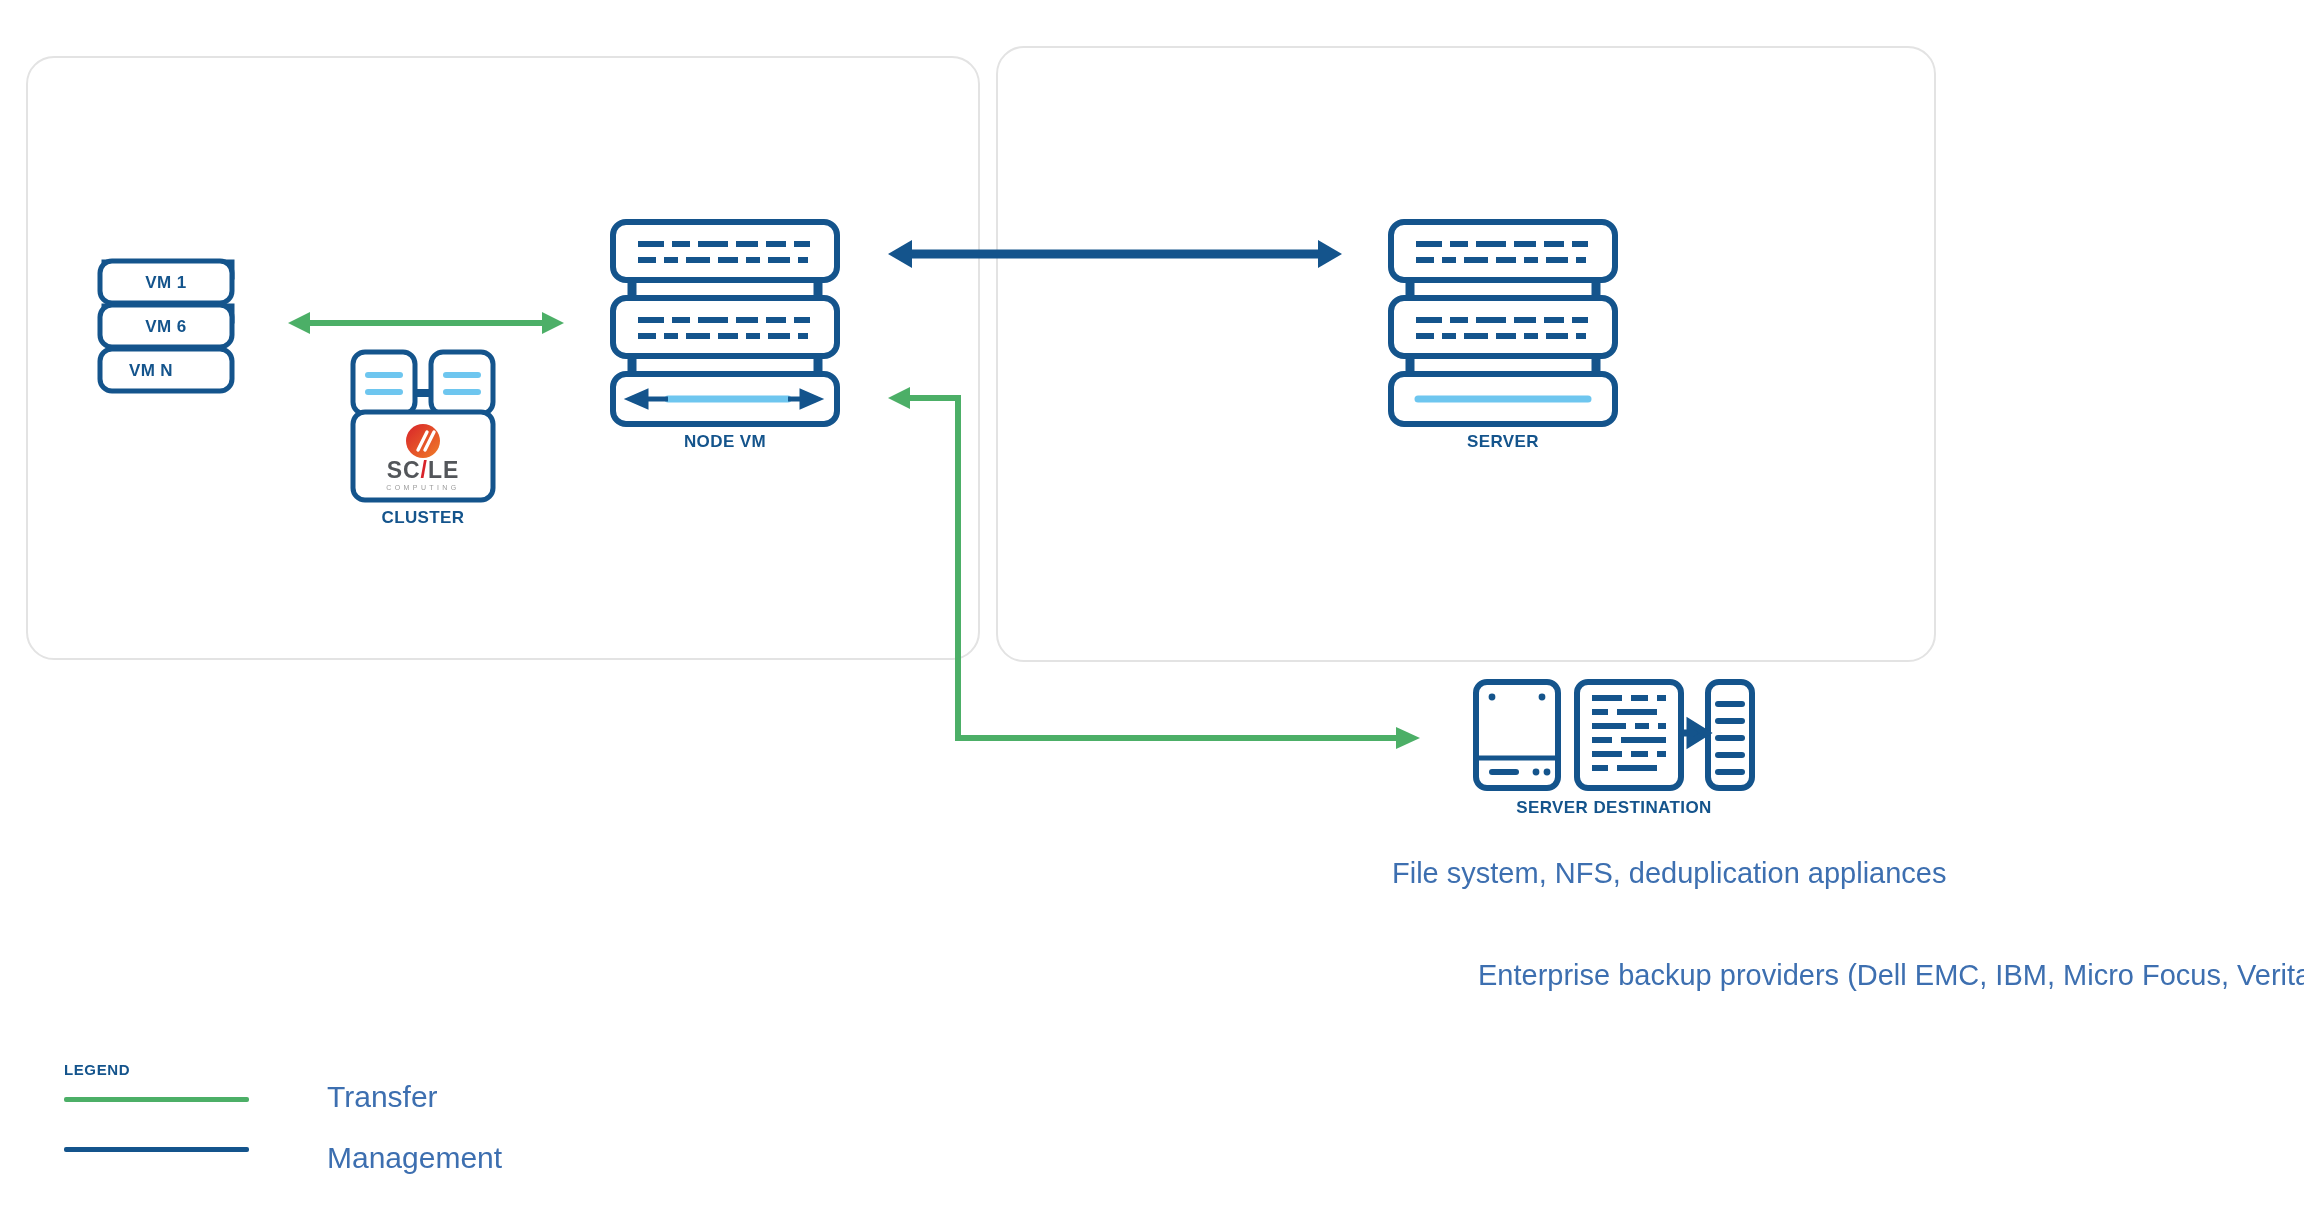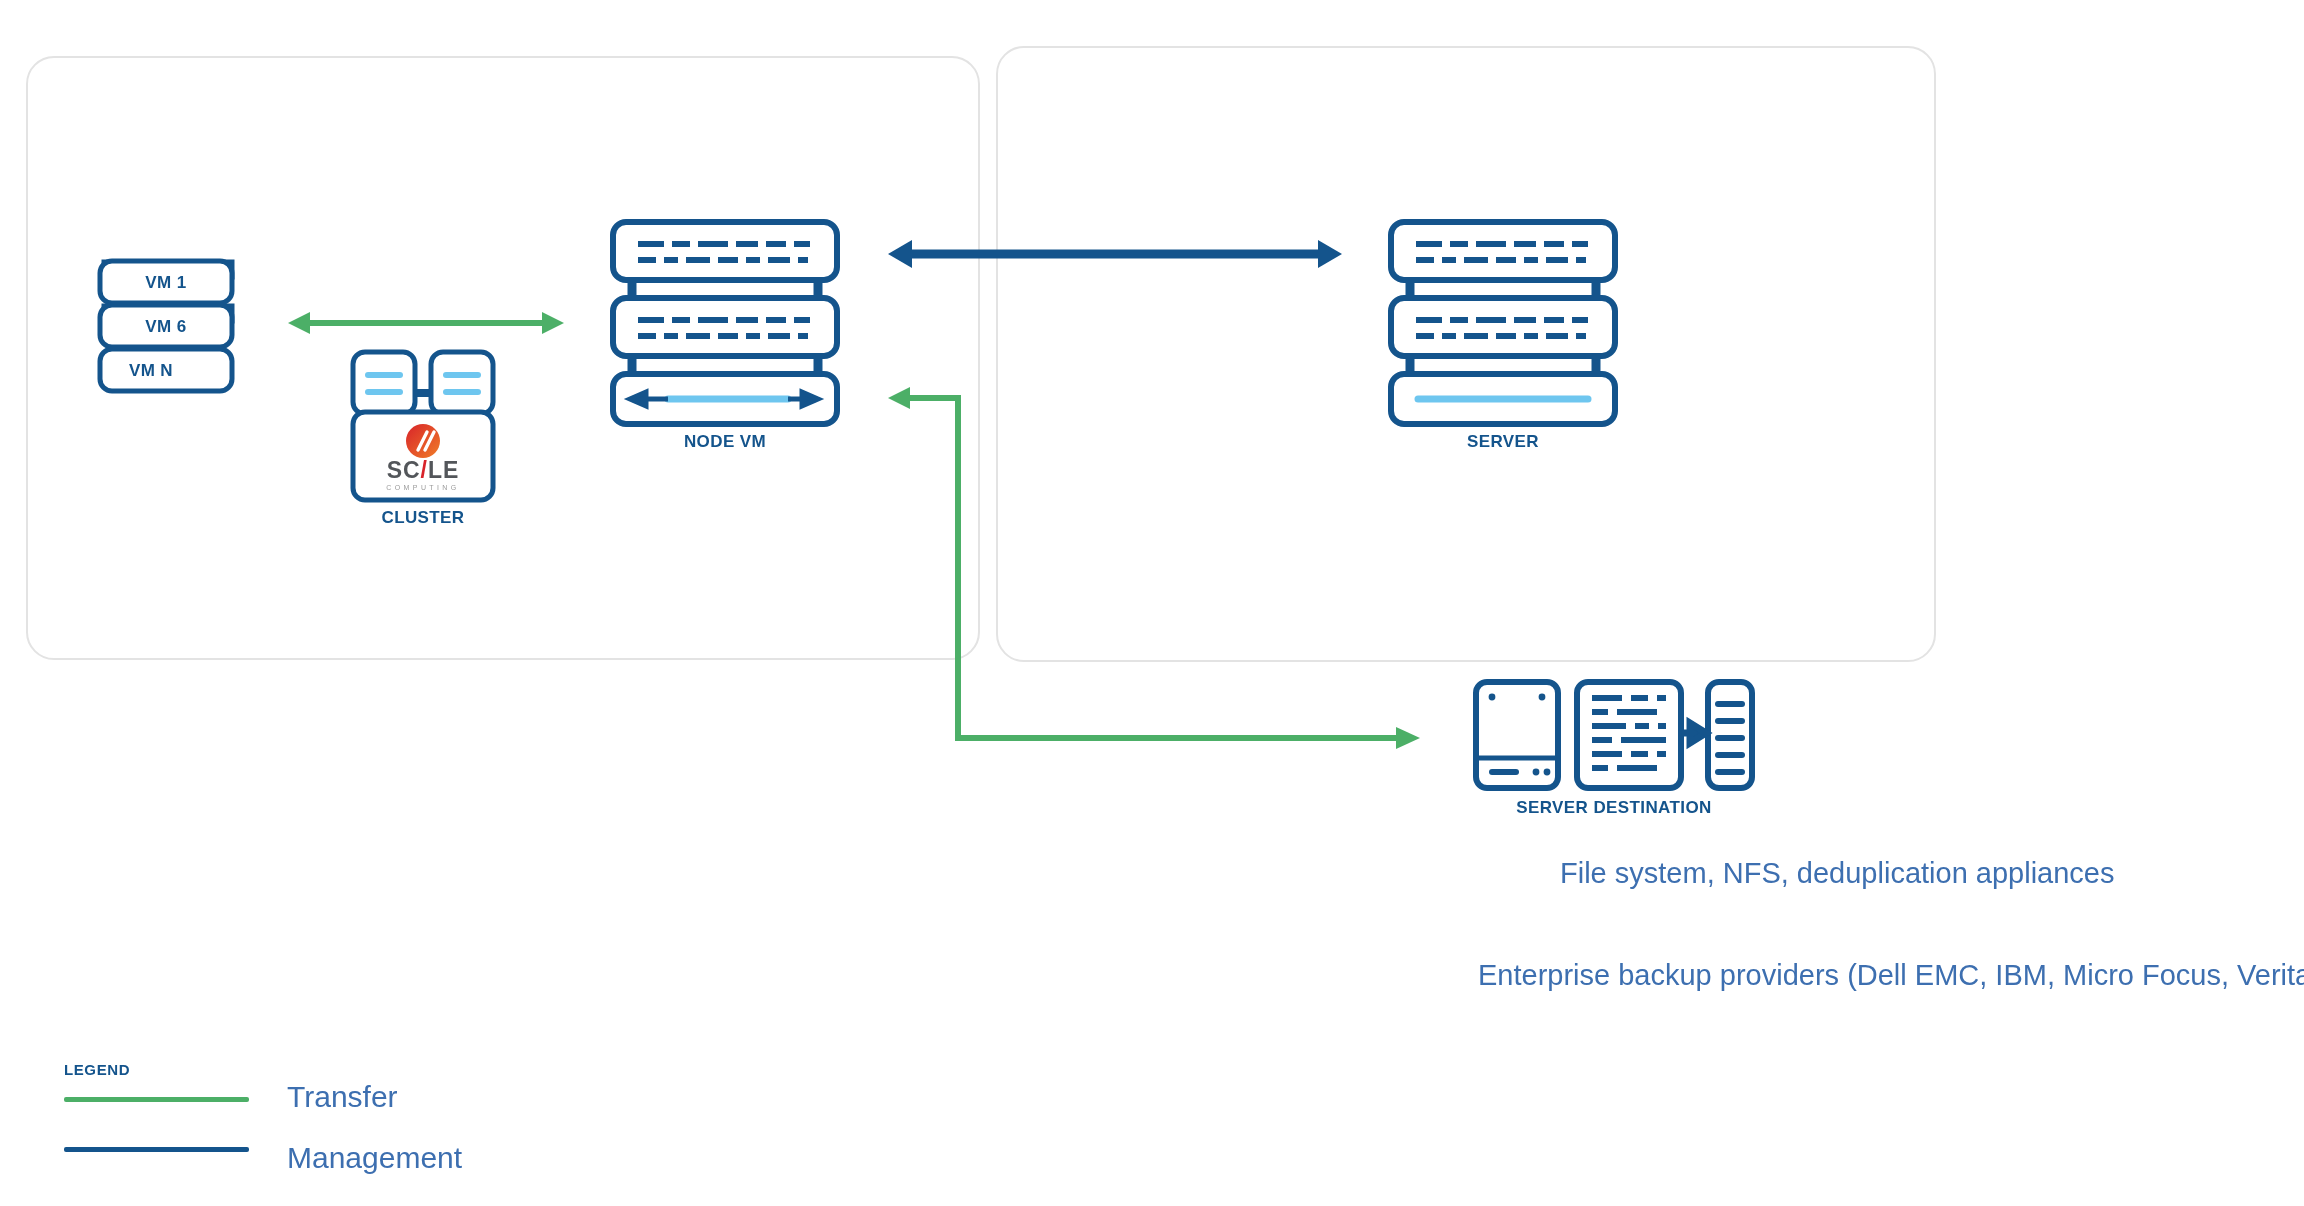--- a/index.html
+++ b/index.html
@@ -21,21 +21,21 @@
   .caption{
     position:absolute;color:#3d6fb0;font-size:29px;white-space:nowrap;
     font-family:"Liberation Sans", sans-serif;font-weight:300;
   }
   svg{position:absolute;left:0;top:0;overflow:visible;}
   .legend-title{
     position:absolute;left:64px;top:1045px;color:#14548c;
     font-weight:bold;font-size:15px;letter-spacing:.6px;margin-top:16px;
   }
   .legend-text{
-    position:absolute;color:#3d6fb0;font-size:30px;font-weight:300;white-space:nowrap;
+    position:absolute;color:#3d6fb0;font-size:30px;font-weight:300;white-space:nowrap;margin-left:40px;
   }
   .legend-line{position:absolute;height:5px;border-radius:2px;}
 </style>
 </head>
 <body>
 
 <div id="stage">
 
   <div class="panel" id="panel-left"></div>
   <div class="panel" id="panel-right"></div>
@@ -184,21 +184,21 @@
       <polyline points="958,738 958,398 905,398" fill="none" stroke="#4caf67" stroke-width="6"></polyline>
       <polygon points="888,398 910,387 910,409" fill="#4caf67"></polygon>
     </g>
 
     <g>
       <line x1="955" y1="738" x2="1402" y2="738" stroke="#4caf67" stroke-width="6"></line>
       <polygon points="1420,738 1396,727 1396,749" fill="#4caf67"></polygon>
     </g>
   </svg>
 
-  <div class="caption" style="left:1560px;top:857px;">File system, NFS, deduplication appliances</div>
+  <div class="caption" style="left:1392px;top:857px;">File system, NFS, deduplication appliances</div>
   <div class="caption" style="left:1478px;top:959px;">Enterprise backup providers (Dell EMC, IBM, Micro Focus, Veritas)</div>
 
   <div class="legend-title">LEGEND</div>
   <div class="legend-line" style="left:64px;top:1097px;width:185px;background:#4caf67;"></div>
   <div class="legend-text" style="left:287px;top:1080px;">Transfer</div>
   <div class="legend-line" style="left:64px;top:1147px;width:185px;background:#14548c;"></div>
   <div class="legend-text" style="left:287px;top:1141px;">Management</div>
 
 </div>
 

